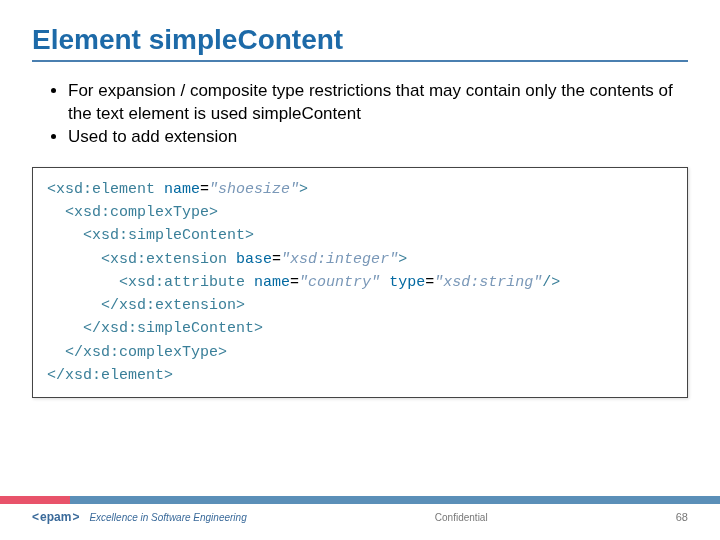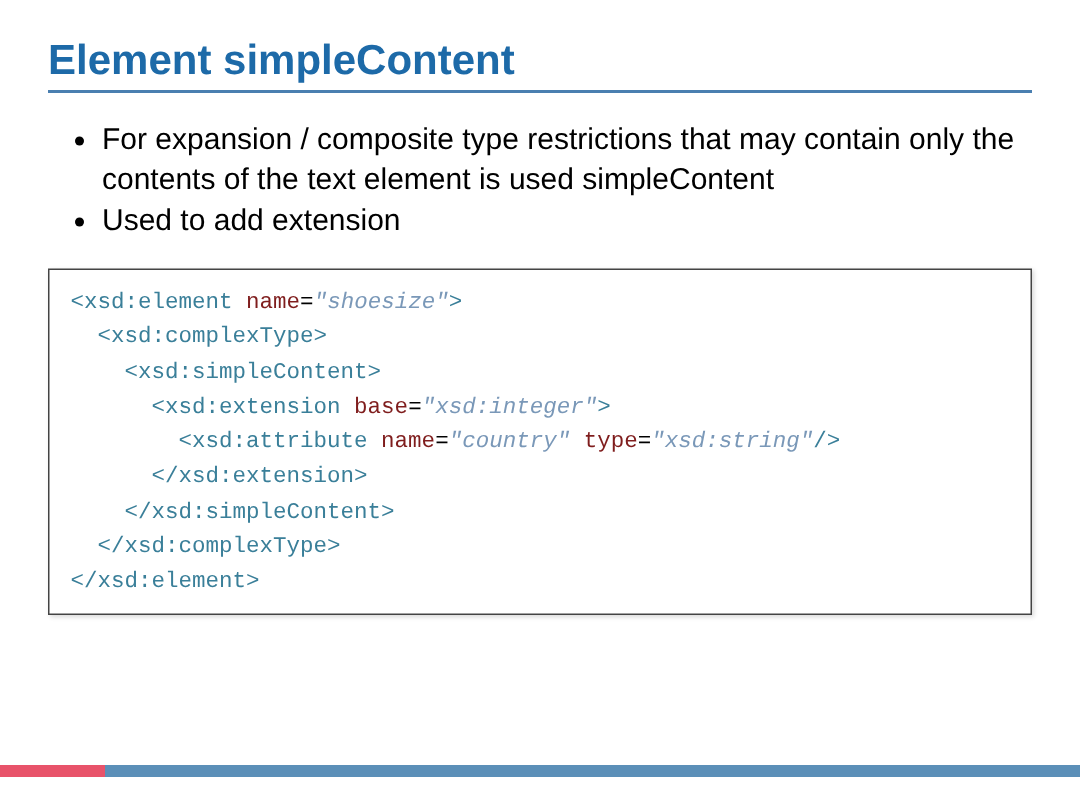--- a/index.html
+++ b/index.html
@@ -24,37 +24,37 @@
     margin-bottom: 4px;
   }
   .title-rule {
     border: none;
     border-top: 2px solid #4a7fb0;
     margin-bottom: 18px;
   }
   .bullets {
     list-style: disc;
     padding-left: 36px;
-    font-size: 20px;
+    font-size: 17px;
     color: #000;
     line-height: 1.35;
     margin-bottom: 18px;
   }
   .codebox {
     border: 1px solid #444;
     box-shadow: 1px 1px 3px rgba(0,0,0,.15);
     padding: 10px 14px;
     font-family: "Courier New", monospace;
     font-size: 15px;
     line-height: 1.55;
     white-space: pre;
     color: #000;
   }
   .tag   { color: #3a7f99; }
-  .attr  { color: #7f1d1d; }
+  .attr  { color: #0369a1; }
   .val   { color: #7a98b8; font-style: italic; }
   .footer {
     position: absolute;
     left: 0;
     right: 0;
     bottom: 16px;
   }
   .footer-bars {
     display: flex;
     height: 8px;
@@ -95,14 +95,20 @@
     <li>Used to add extension</li>
   </ul>
 
   <div class="codebox" id="codebox"><div><span class="tag">&lt;</span><span class="tag">xsd:element</span><span> </span><span class="attr">name</span><span>=</span><span class="val">"shoesize"</span><span class="tag">&gt;</span></div><div>  <span class="tag">&lt;</span><span class="tag">xsd:complexType</span><span class="tag">&gt;</span></div><div>    <span class="tag">&lt;</span><span class="tag">xsd:simpleContent</span><span class="tag">&gt;</span></div><div>      <span class="tag">&lt;</span><span class="tag">xsd:extension</span><span> </span><span class="attr">base</span><span>=</span><span class="val">"xsd:integer"</span><span class="tag">&gt;</span></div><div>        <span class="tag">&lt;</span><span class="tag">xsd:attribute</span><span> </span><span class="attr">name</span><span>=</span><span class="val">"country"</span><span> </span><span class="attr">type</span><span>=</span><span class="val">"xsd:string"</span><span class="tag">/&gt;</span></div><div>      <span class="tag">&lt;/</span><span class="tag">xsd:extension</span><span class="tag">&gt;</span></div><div>    <span class="tag">&lt;/</span><span class="tag">xsd:simpleContent</span><span class="tag">&gt;</span></div><div>  <span class="tag">&lt;/</span><span class="tag">xsd:complexType</span><span class="tag">&gt;</span></div><div><span class="tag">&lt;/</span><span class="tag">xsd:element</span><span class="tag">&gt;</span></div></div>
 
   <div class="footer">
     <div class="footer-bars">
       <div class="bar-red"></div>
       <div class="bar-blue"></div>
     </div>
+    <div class="footer-row">
+      <span class="logo">epam</span>
+      <span class="tagline">Excellence in Software Engineering</span>
+      <span class="conf">Confidential</span>
+      <span class="pagenum">68</span>
+    </div>
   </div>
 </div>
 
 </body></html>

